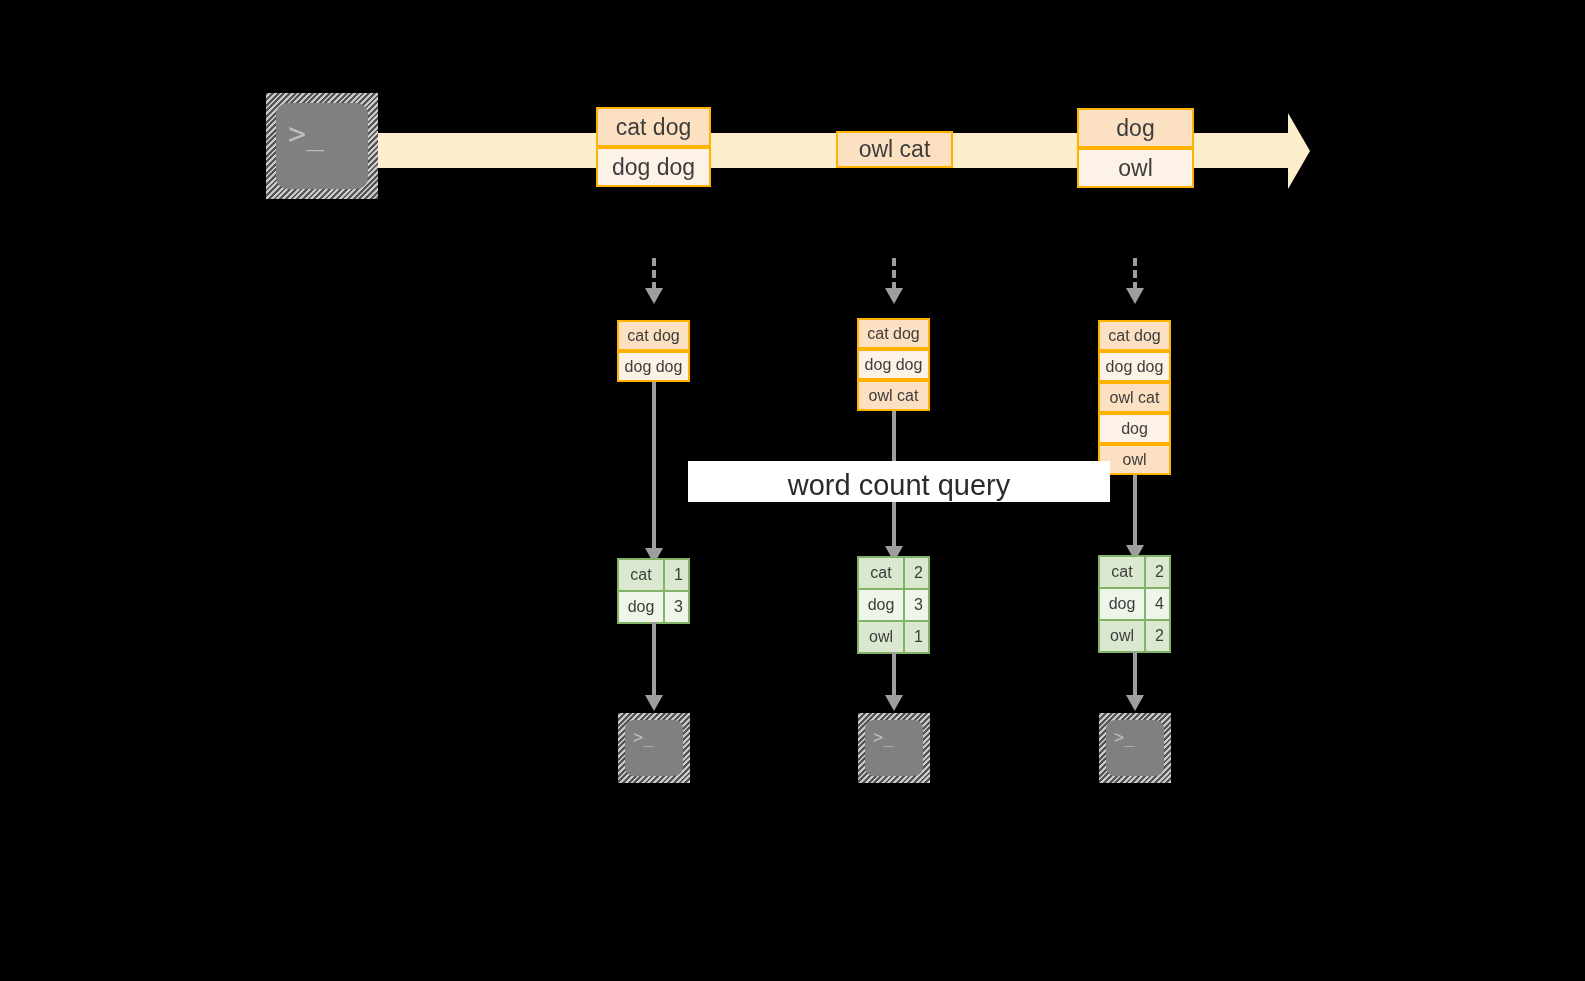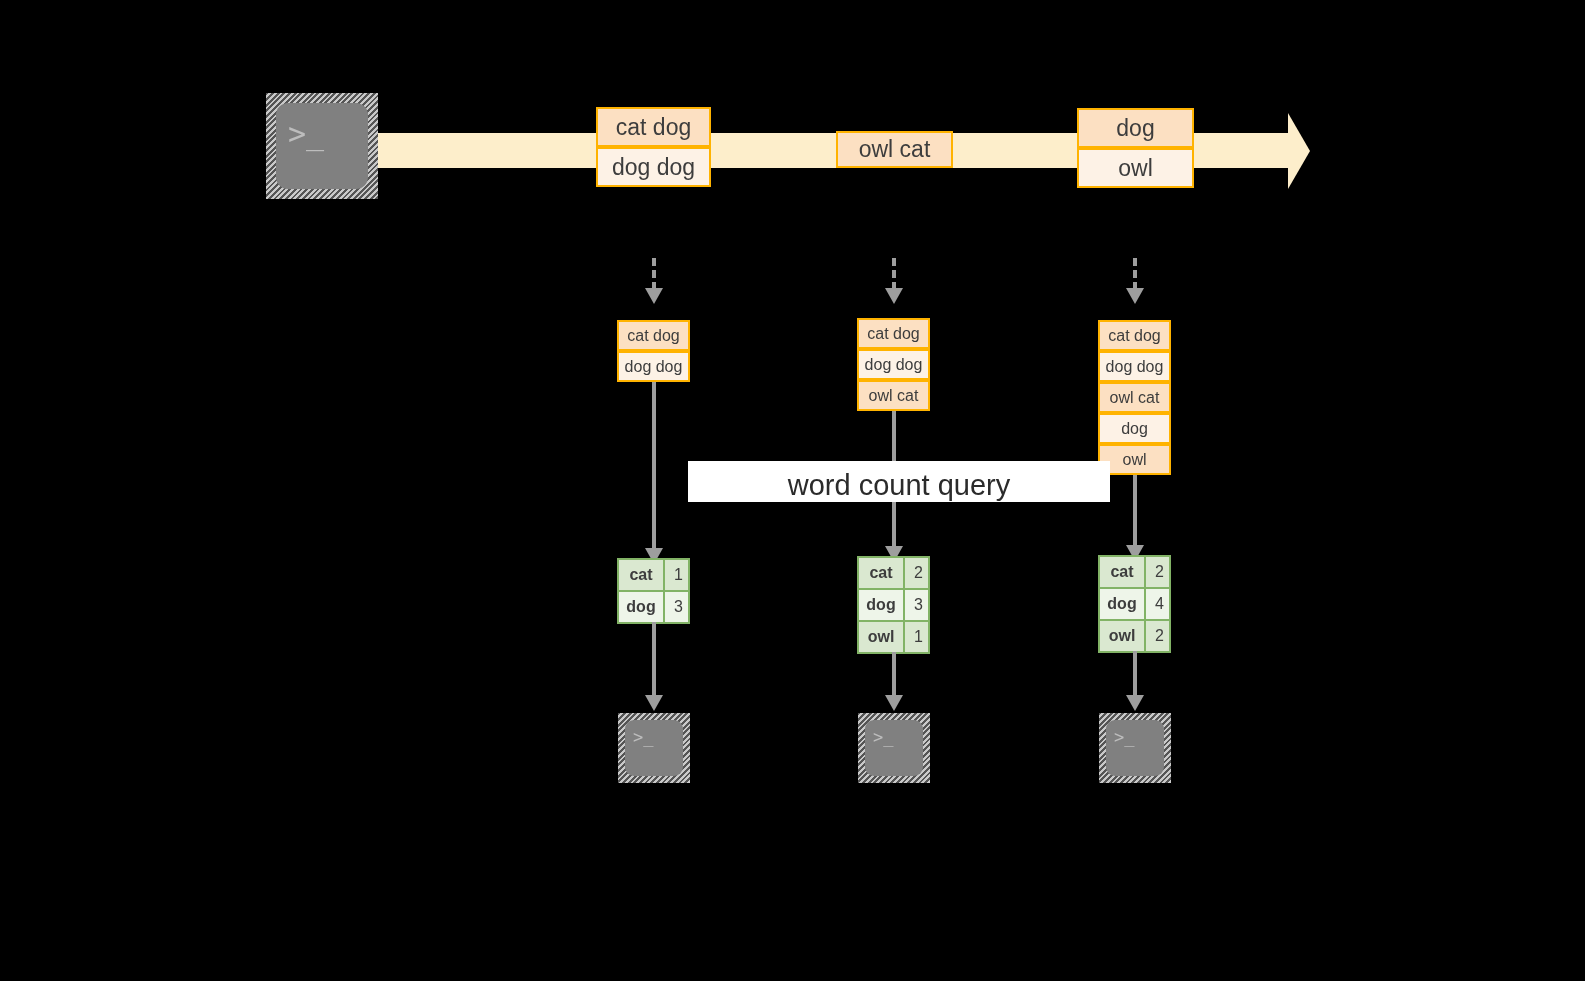--- a/index.html
+++ b/index.html
@@ -115,21 +115,20 @@
   }
   .rtable .row + .row {
     border-top: 2px solid #82b366;
   }
   .rtable .cell-word {
     flex: 0 0 44px;
     display: flex;
     align-items: center;
     justify-content: center;
     border-right: 2px solid #82b366;
-    font-weight: bold;
   }
   .rtable .cell-count {
     flex: 1 1 auto;
     display: flex;
     align-items: center;
     justify-content: center;
     padding-left: 4px;
   }
   .rtable .row.shade-a .cell-word,
   .rtable .row.shade-a .cell-count { background: #dae8d0; }

